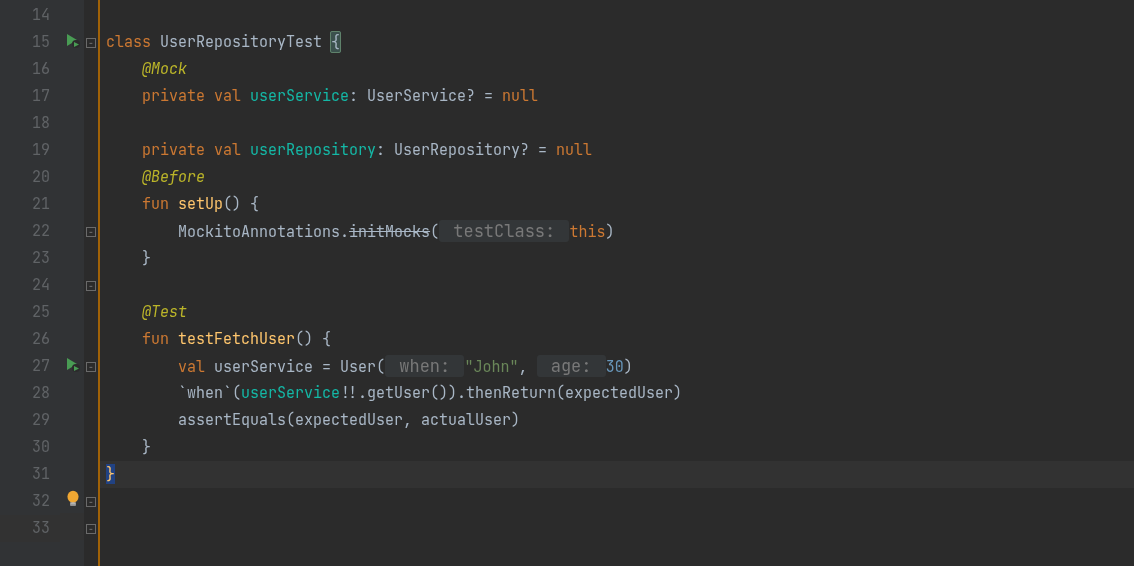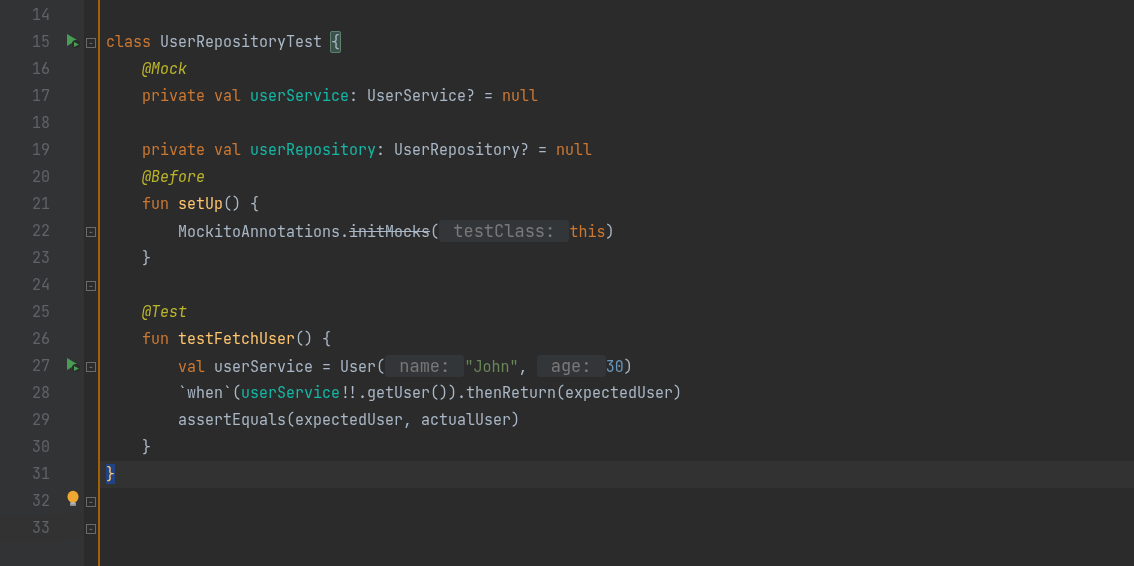--- a/index.html
+++ b/index.html
@@ -212,20 +212,20 @@
     <div class="line" data-row="17"><span>    </span><span class="kw">private </span><span class="kw">val </span><span class="purp">userService</span><span class="id">: UserService? = </span><span class="kw">null</span></div>
     <div class="line" data-row="18"></div>
     <div class="line" data-row="20"><span>    </span><span class="kw">private </span><span class="kw">val </span><span class="purp">userRepository</span><span class="id">: UserRepository? = </span><span class="kw">null</span></div>
     <div class="line" data-row="21"><span>    </span><span class="ann">@Before</span></div>
     <div class="line" data-row="22"><span>    </span><span class="kw">fun </span><span class="fn">setUp</span><span class="id">() {</span></div>
     <div class="line" data-row="23"><span>        </span><span class="id">MockitoAnnotations.</span><span class="id strike">initMocks</span><span class="id">(</span><span class="hint"> testClass: </span><span class="kw">this</span><span class="id">)</span></div>
     <div class="line" data-row="24"><span>    </span><span class="id">}</span></div>
     <div class="line" data-row="25"></div>
     <div class="line" data-row="26"><span>    </span><span class="ann">@Test</span></div>
     <div class="line" data-row="27"><span>    </span><span class="kw">fun </span><span class="fn">testFetchUser</span><span class="id">() {</span></div>
-    <div class="line" data-row="28"><span>        </span><span class="kw">val </span><span class="id">userService</span><span class="id"> = User(</span><span class="hint"> name: </span><span class="str">"John"</span><span class="id">, </span><span class="hint"> age: </span><span class="num">30</span><span class="id">)</span></div>
+    <div class="line" data-row="28"><span>        </span><span class="kw">val </span><span class="id">userService</span><span class="id"> = User(</span><span class="hint"> when: </span><span class="str">"John"</span><span class="id">, </span><span class="hint"> age: </span><span class="num">30</span><span class="id">)</span></div>
     <div class="line" data-row="29"><span>        </span><span class="id">`when`(</span><span class="purp">userService</span><span class="id">!!.getUser()).thenReturn(expectedUser)</span></div>
     <div class="line" data-row="31"><span>        </span><span class="id">assertEquals(expectedUser, actualUser)</span></div>
     <div class="line" data-row="32"><span>    </span><span class="id">}</span></div>
     <div class="line" data-row="33"><span class="fn caret-brace">}</span></div>
   </div>
 
 </div>
 
 </body></html>

